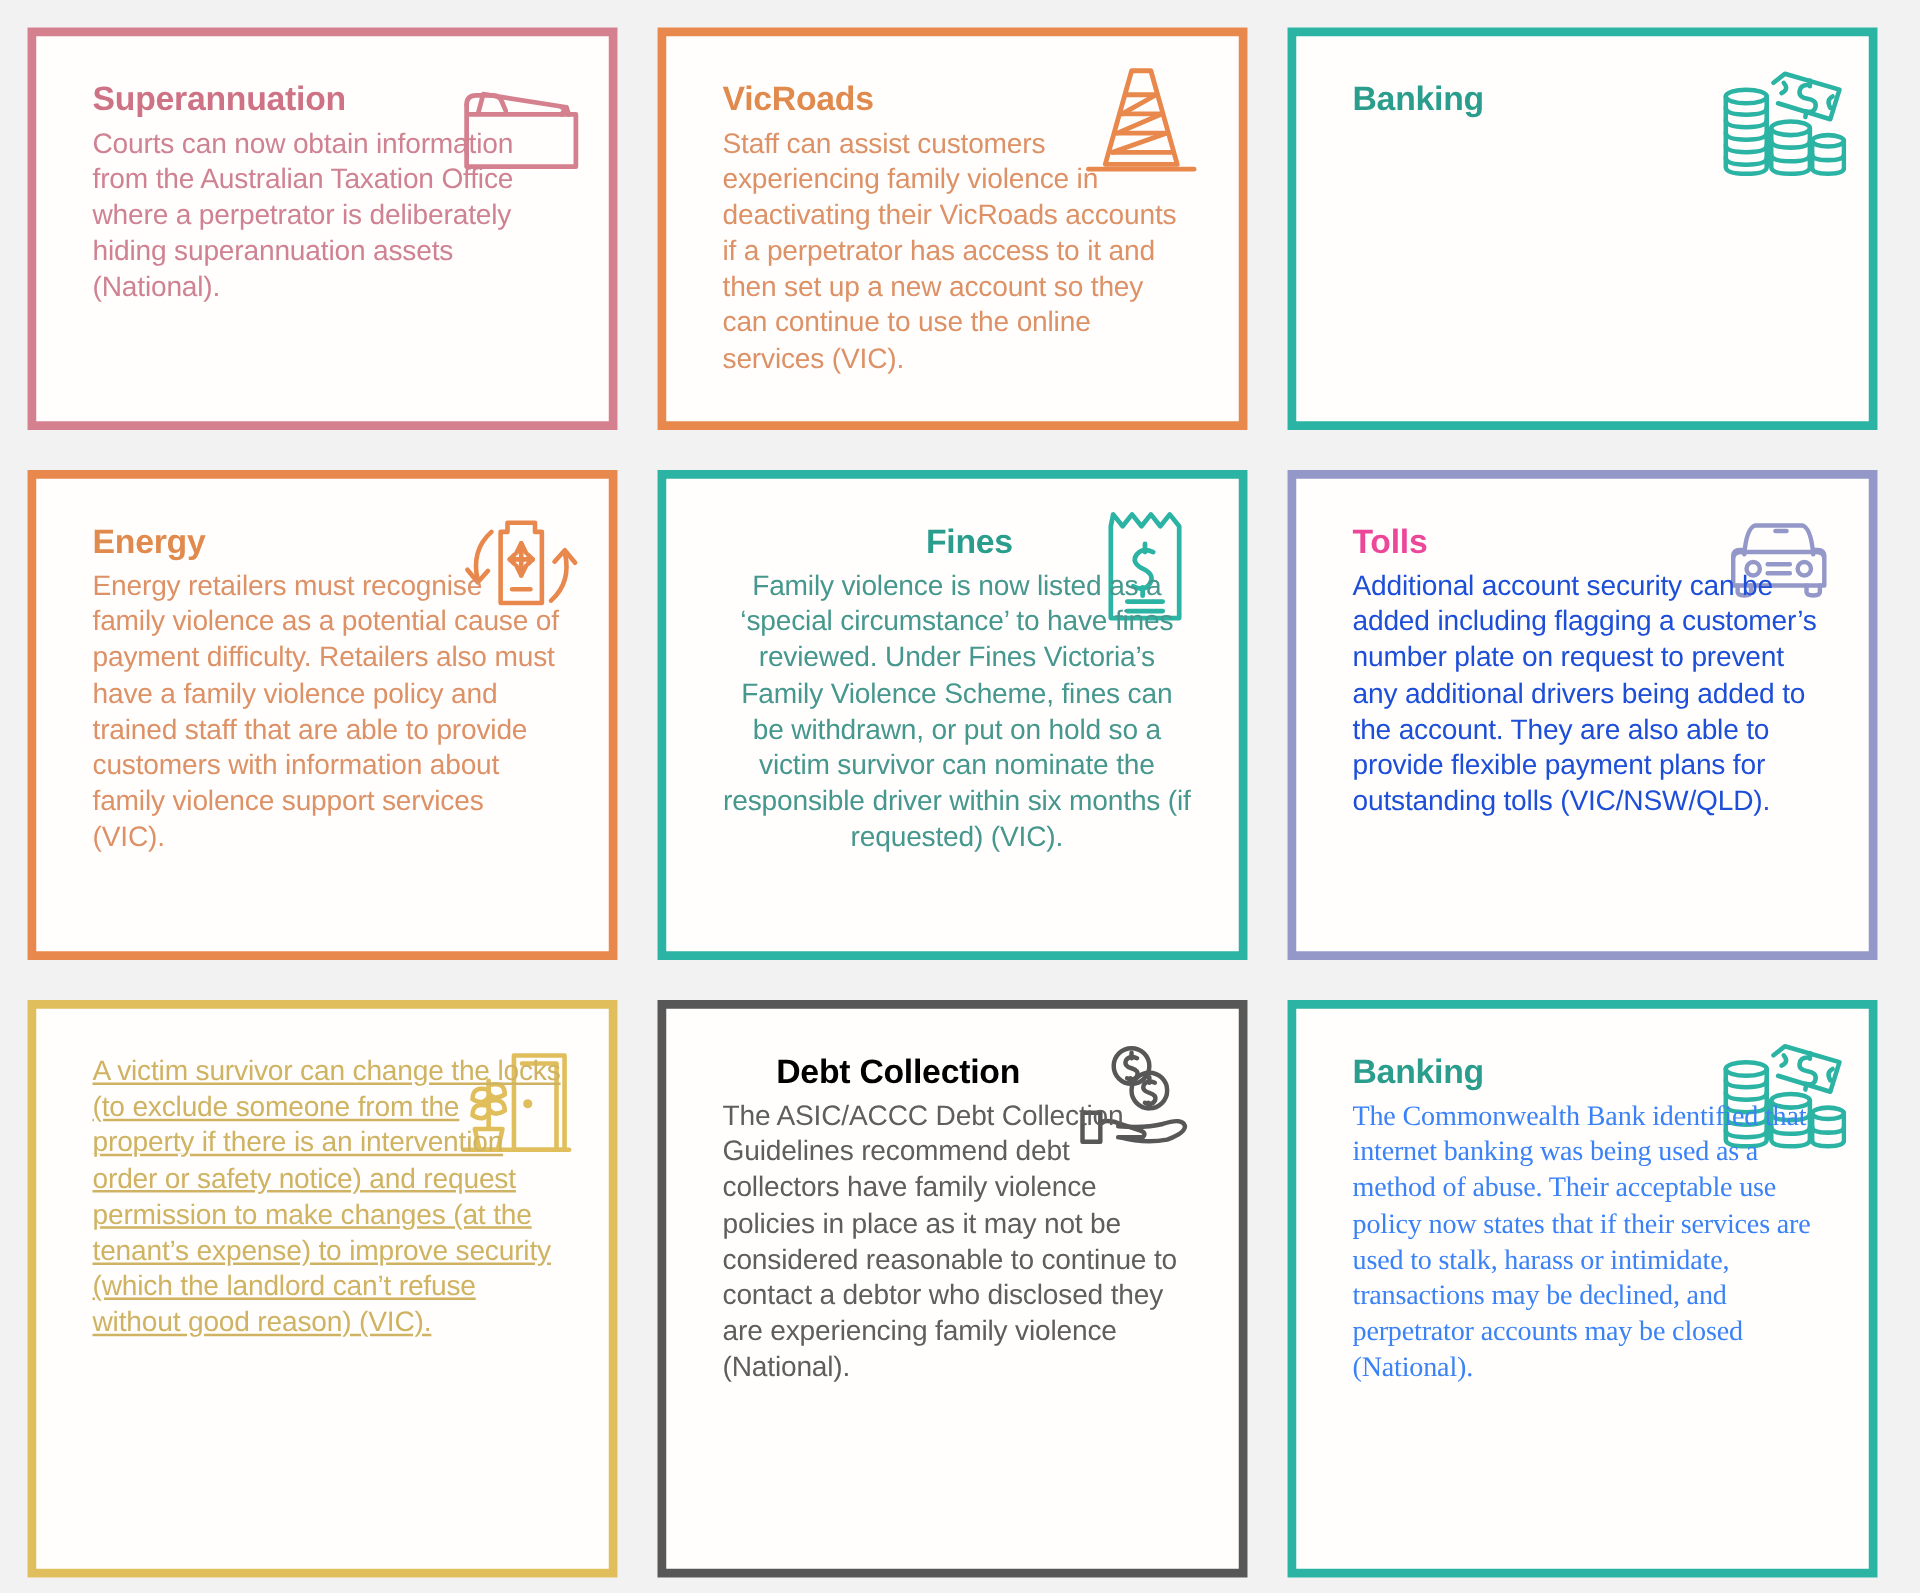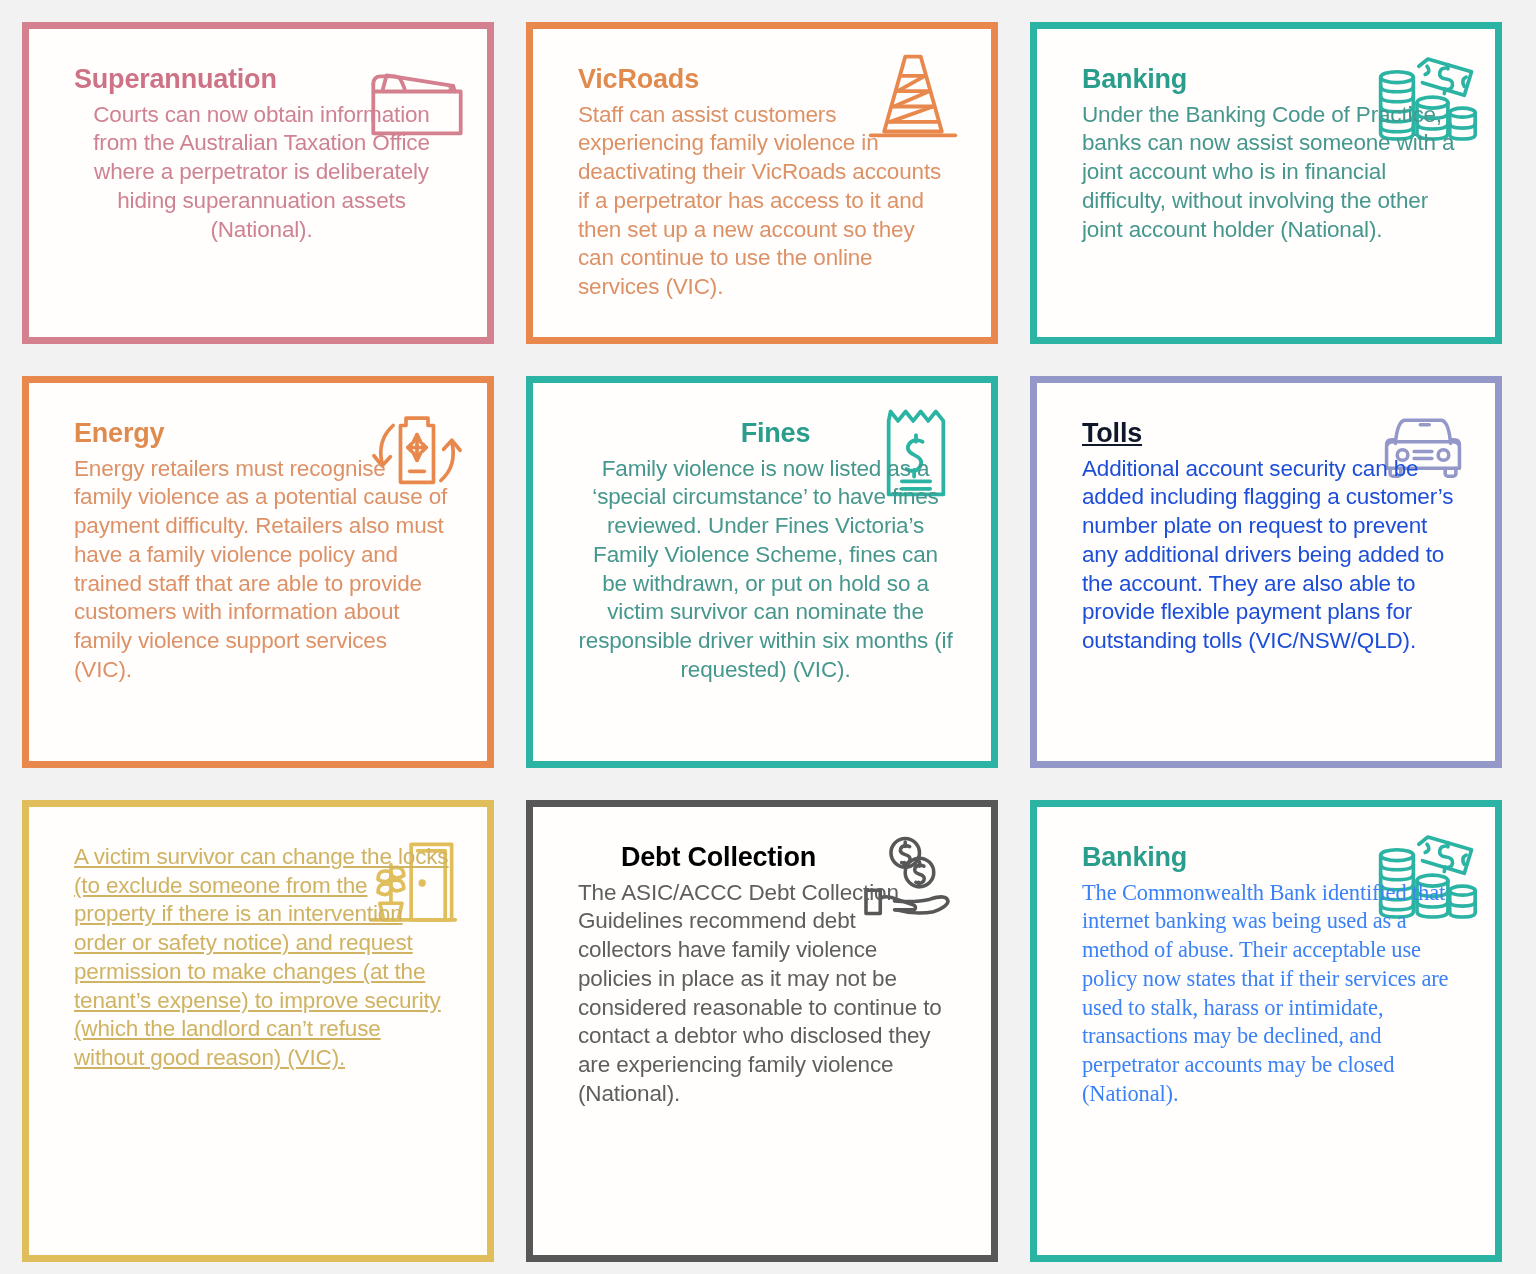--- a/index.html
+++ b/index.html
@@ -83,21 +83,21 @@
       <div class="card-icon icon-folder">
         <svg viewBox="0 0 100 80">
           <path fill="none" stroke="#d4808f" stroke-width="4" stroke-linecap="round" stroke-linejoin="round" d="M4 22 L4 74 L96 74 L96 30 L4 30"></path>
           <path fill="none" stroke="#d4808f" stroke-width="4" stroke-linecap="round" stroke-linejoin="round" d="M4 22 Q4 14 12 14 L26 14 Q32 14 34 20 L37 27"></path>
           <path fill="none" stroke="#d4808f" stroke-width="4" stroke-linecap="round" stroke-linejoin="round" d="M14 28 L18 13 L88 24 L84 30"></path>
           <path fill="none" stroke="#d4808f" stroke-width="4" stroke-linecap="round" stroke-linejoin="round" d="M84 24 L88 24 L90 30"></path>
         </svg>
       </div>
       <div class="card-inner">
         <h2 class="card-title" style="color: rgb(205, 115, 133);">Superannuation</h2>
-        <p class="card-body" style="color: rgb(207, 130, 145); text-align: center;">Courts can now obtain information from the Australian Taxation Office where a perpetrator is deliberately hiding superannuation assets (National).</p>
+        <p class="card-body" style="color: rgb(207, 130, 145);">Courts can now obtain information from the Australian Taxation Office where a perpetrator is deliberately hiding superannuation assets (National).</p>
       </div>
     </div>
     <div class="card" style="border-color: rgb(232, 136, 76);">
       <div class="card-icon icon-cone">
         <svg viewBox="0 0 100 100">
           <path fill="none" stroke="#e8884c" stroke-width="4" stroke-linecap="round" stroke-linejoin="round" d="M42 10 L58 10 L80 88 L20 88 Z"></path>
           <path fill="none" stroke="#e8884c" stroke-width="4" stroke-linecap="round" stroke-linejoin="round" d="M6 92 L94 92"></path>
           <path fill="none" stroke="#e8884c" stroke-width="4" stroke-linecap="round" stroke-linejoin="round" d="M37.5 30 L62.5 30 M34 46 L67 46 M30 62 L71 62 M26 78 L75 78"></path>
           <path fill="none" stroke="#e8884c" stroke-width="4" stroke-linecap="round" stroke-linejoin="round" d="M62.5 30 L34 46 M67 46 L30 62 M71 62 L26 78"></path>
         </svg>
@@ -119,21 +119,20 @@
           <ellipse fill="none" stroke="#2bb3a3" stroke-width="4" stroke-linecap="round" stroke-linejoin="round" cx="61" cy="52" rx="17" ry="6"></ellipse>
           <path fill="none" stroke="#2bb3a3" stroke-width="4" stroke-linecap="round" stroke-linejoin="round" d="M44 52 L44 86 Q44 92 61 92 Q78 92 78 86 L78 52"></path>
           <path fill="none" stroke="#2bb3a3" stroke-width="4" stroke-linecap="round" stroke-linejoin="round" d="M44 63 Q44 69 61 69 Q78 69 78 63 M44 75 Q44 81 61 81 Q78 81 78 75"></path>
           <ellipse fill="none" stroke="#2bb3a3" stroke-width="4" stroke-linecap="round" stroke-linejoin="round" cx="94" cy="63" rx="14" ry="5"></ellipse>
           <path fill="none" stroke="#2bb3a3" stroke-width="4" stroke-linecap="round" stroke-linejoin="round" d="M80 63 L80 87 Q80 92 94 92 Q108 92 108 87 L108 63"></path>
           <path fill="none" stroke="#2bb3a3" stroke-width="4" stroke-linecap="round" stroke-linejoin="round" d="M80 75 Q80 80 94 80 Q108 80 108 75"></path>
         </svg>
       </div>
       <div class="card-inner">
         <h2 class="card-title" style="color: rgb(42, 157, 140);">Banking</h2>
-        <p class="card-body" style="color: rgb(70, 151, 141);">Under the Banking Code of Practice, banks can now assist someone with a joint account who is in financial difficulty, without involving the other joint account holder (National).</p>
       </div>
     </div>
     <div class="card" style="border-color: rgb(232, 136, 76); padding-left: 11px;">
       <div class="card-icon icon-battery">
         <svg viewBox="0 0 100 96">
           <path fill="none" stroke="#e8884c" stroke-width="4" stroke-linecap="round" stroke-linejoin="round" d="M38 10 L62 10 L62 18 L68 18 L68 80 L32 80 L32 18 L38 18 Z"></path>
           <path fill="none" stroke="#e8884c" stroke-width="4" stroke-linecap="round" stroke-linejoin="round" d="M50 28 L50 56 M40 42 L60 42"></path>
           <path fill="none" stroke="#e8884c" stroke-width="4" stroke-linecap="round" stroke-linejoin="round" d="M46 36 L50 28 L54 36 M46 48 L50 56 L54 48 M44 38 L40 42 L44 46 M56 38 L60 42 L56 46"></path>
           <path fill="none" stroke="#e8884c" stroke-width="4" stroke-linecap="round" stroke-linejoin="round" d="M42 68 L58 68"></path>
           <path fill="none" stroke="#e8884c" stroke-width="4" stroke-linecap="round" stroke-linejoin="round" d="M24 18 Q6 34 12 60"></path>
@@ -167,21 +166,21 @@
           <path fill="none" stroke="#9398c8" stroke-width="4" stroke-linecap="round" stroke-linejoin="round" d="M52 11 L62 11"></path>
           <path fill="none" stroke="#9398c8" stroke-width="4" stroke-linecap="round" stroke-linejoin="round" d="M14 34 Q14 28 20 28 L24 28 M96 34 Q96 28 90 28 L86 28"></path>
           <path fill="none" stroke="#9398c8" stroke-width="4" stroke-linecap="round" stroke-linejoin="round" d="M14 36 Q14 30 22 30 L88 30 Q96 30 96 36 L96 60 L14 60 Z"></path>
           <path fill="none" stroke="#9398c8" stroke-width="4" stroke-linecap="round" stroke-linejoin="round" d="M18 60 L18 66 Q18 69 24 69 Q30 69 30 66 L30 60 M80 60 L80 66 Q80 69 86 69 Q92 69 92 66 L92 60"></path>
           <circle fill="none" stroke="#9398c8" stroke-width="4" stroke-linecap="round" stroke-linejoin="round" cx="32" cy="45" r="6"></circle>
           <circle fill="none" stroke="#9398c8" stroke-width="4" stroke-linecap="round" stroke-linejoin="round" cx="78" cy="45" r="6"></circle>
           <path fill="none" stroke="#9398c8" stroke-width="4" stroke-linecap="round" stroke-linejoin="round" d="M45 41 L65 41 M45 49 L65 49"></path>
         </svg>
       </div>
       <div class="card-inner">
-        <h2 class="card-title" style="color: #0f172a; text-decoration: underline;">Tolls</h2>
+        <h2 class="card-title" style="color: #ec4899;">Tolls</h2>
         <p class="card-body" style="color: #1d4ed8;">Additional account security can be added including flagging a customer’s number plate on request to prevent any additional drivers being added to the account. They are also able to provide flexible payment plans for outstanding tolls (VIC/NSW/QLD).</p>
       </div>
     </div>
     <div class="card" style="border-color: rgb(224, 190, 92);">
       <div class="card-icon icon-door">
         <svg viewBox="0 0 100 96">
           <path fill="none" stroke="#e0be5c" stroke-width="4" stroke-linecap="round" stroke-linejoin="round" d="M48 6 L92 6 L92 88 L48 88 Z"></path>
           <path fill="none" stroke="#e0be5c" stroke-width="4" stroke-linecap="round" stroke-linejoin="round" d="M55 13 L85 13 L85 88"></path>
           <circle fill="#e0be5c" cx="60" cy="48" r="4"></circle>
           <path fill="none" stroke="#e0be5c" stroke-width="4" stroke-linecap="round" stroke-linejoin="round" d="M4 88 L96 88"></path>

